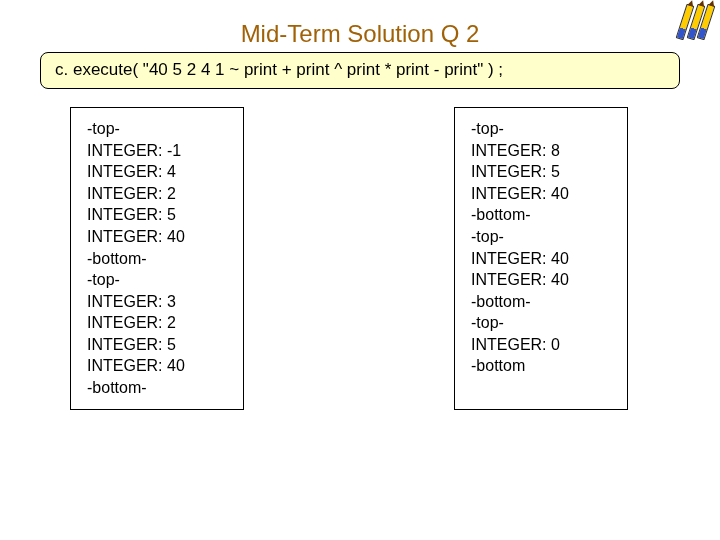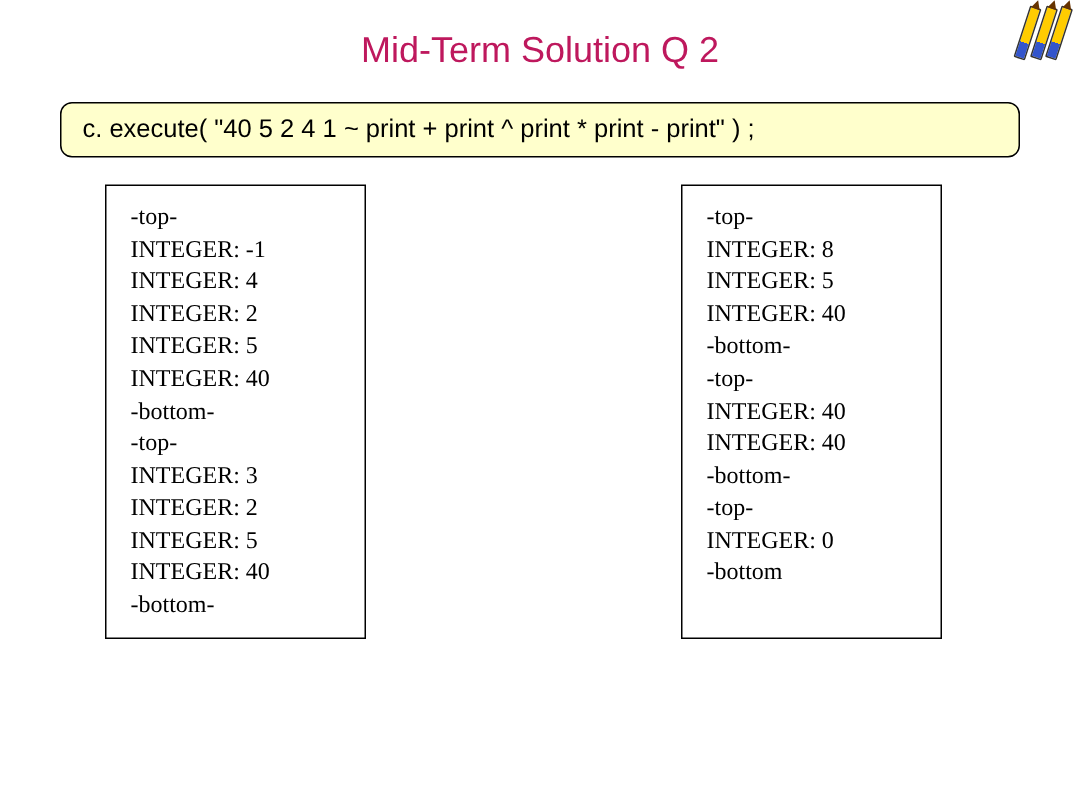--- a/index.html
+++ b/index.html
@@ -8,41 +8,40 @@
     width: 720px;
     height: 540px;
     background: #ffffff;
     font-family: "Trebuchet MS", "Lucida Grande", Tahoma, Verdana, sans-serif;
     position: relative;
     overflow: hidden;
   }
   .title {
     text-align: center;
     font-size: 24px;
-    color: #be185d;
+    color: #a16207;
     margin-top: 20px;
-    margin-bottom: 20px;
+    margin-bottom: 4px;
     font-weight: normal;
   }
   .code-box {
     margin: 0 40px 18px 40px;
     background: #ffffcc;
     border: 1px solid #000;
     border-radius: 8px;
     padding: 6px 14px;
     font-size: 17px;
     line-height: 1.35;
     color: #000;
   }
   .columns {
     display: flex;
     justify-content: flex-start;
     gap: 210px;
     margin-left: 70px;
-    font-family: Liberation Serif, serif;
   }
   .output-box {
     border: 1px solid #000;
     padding: 10px 16px;
     font-size: 16px;
     line-height: 1.35;
     color: #000;
     white-space: pre;
     min-width: 140px;
   }

